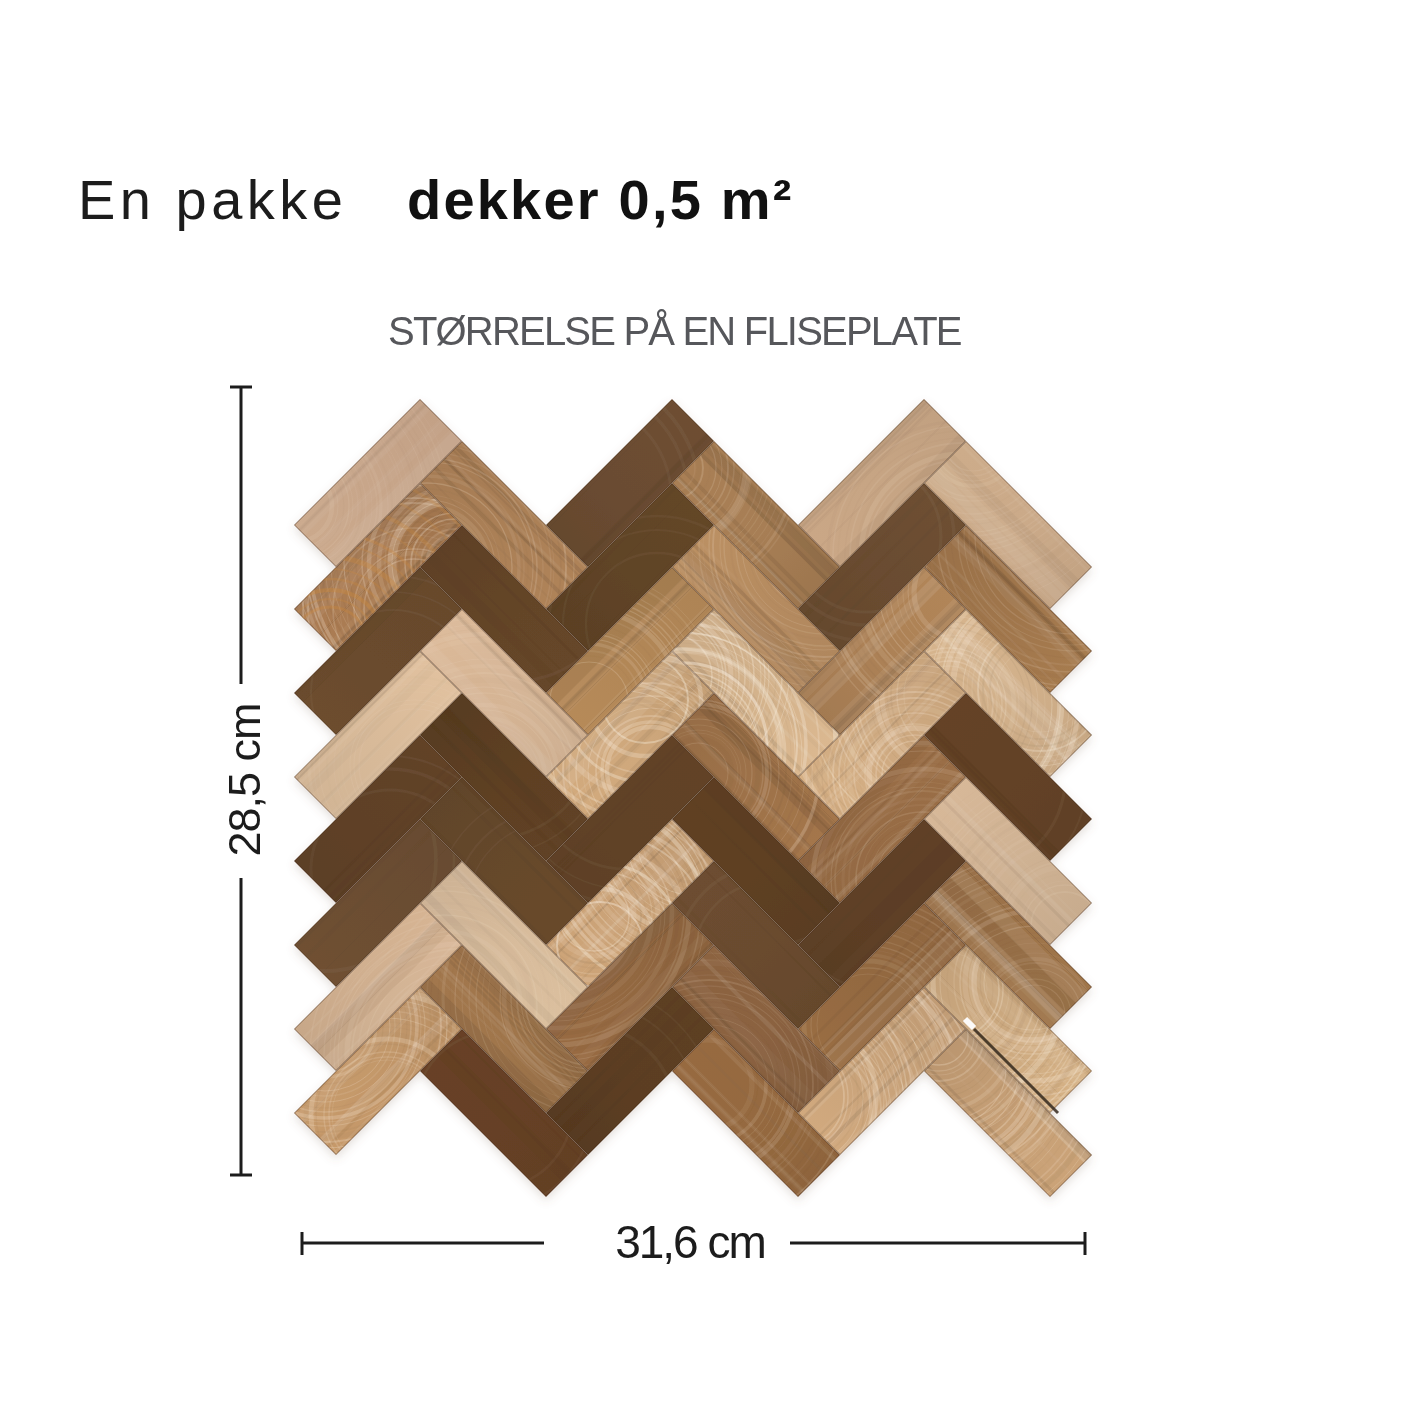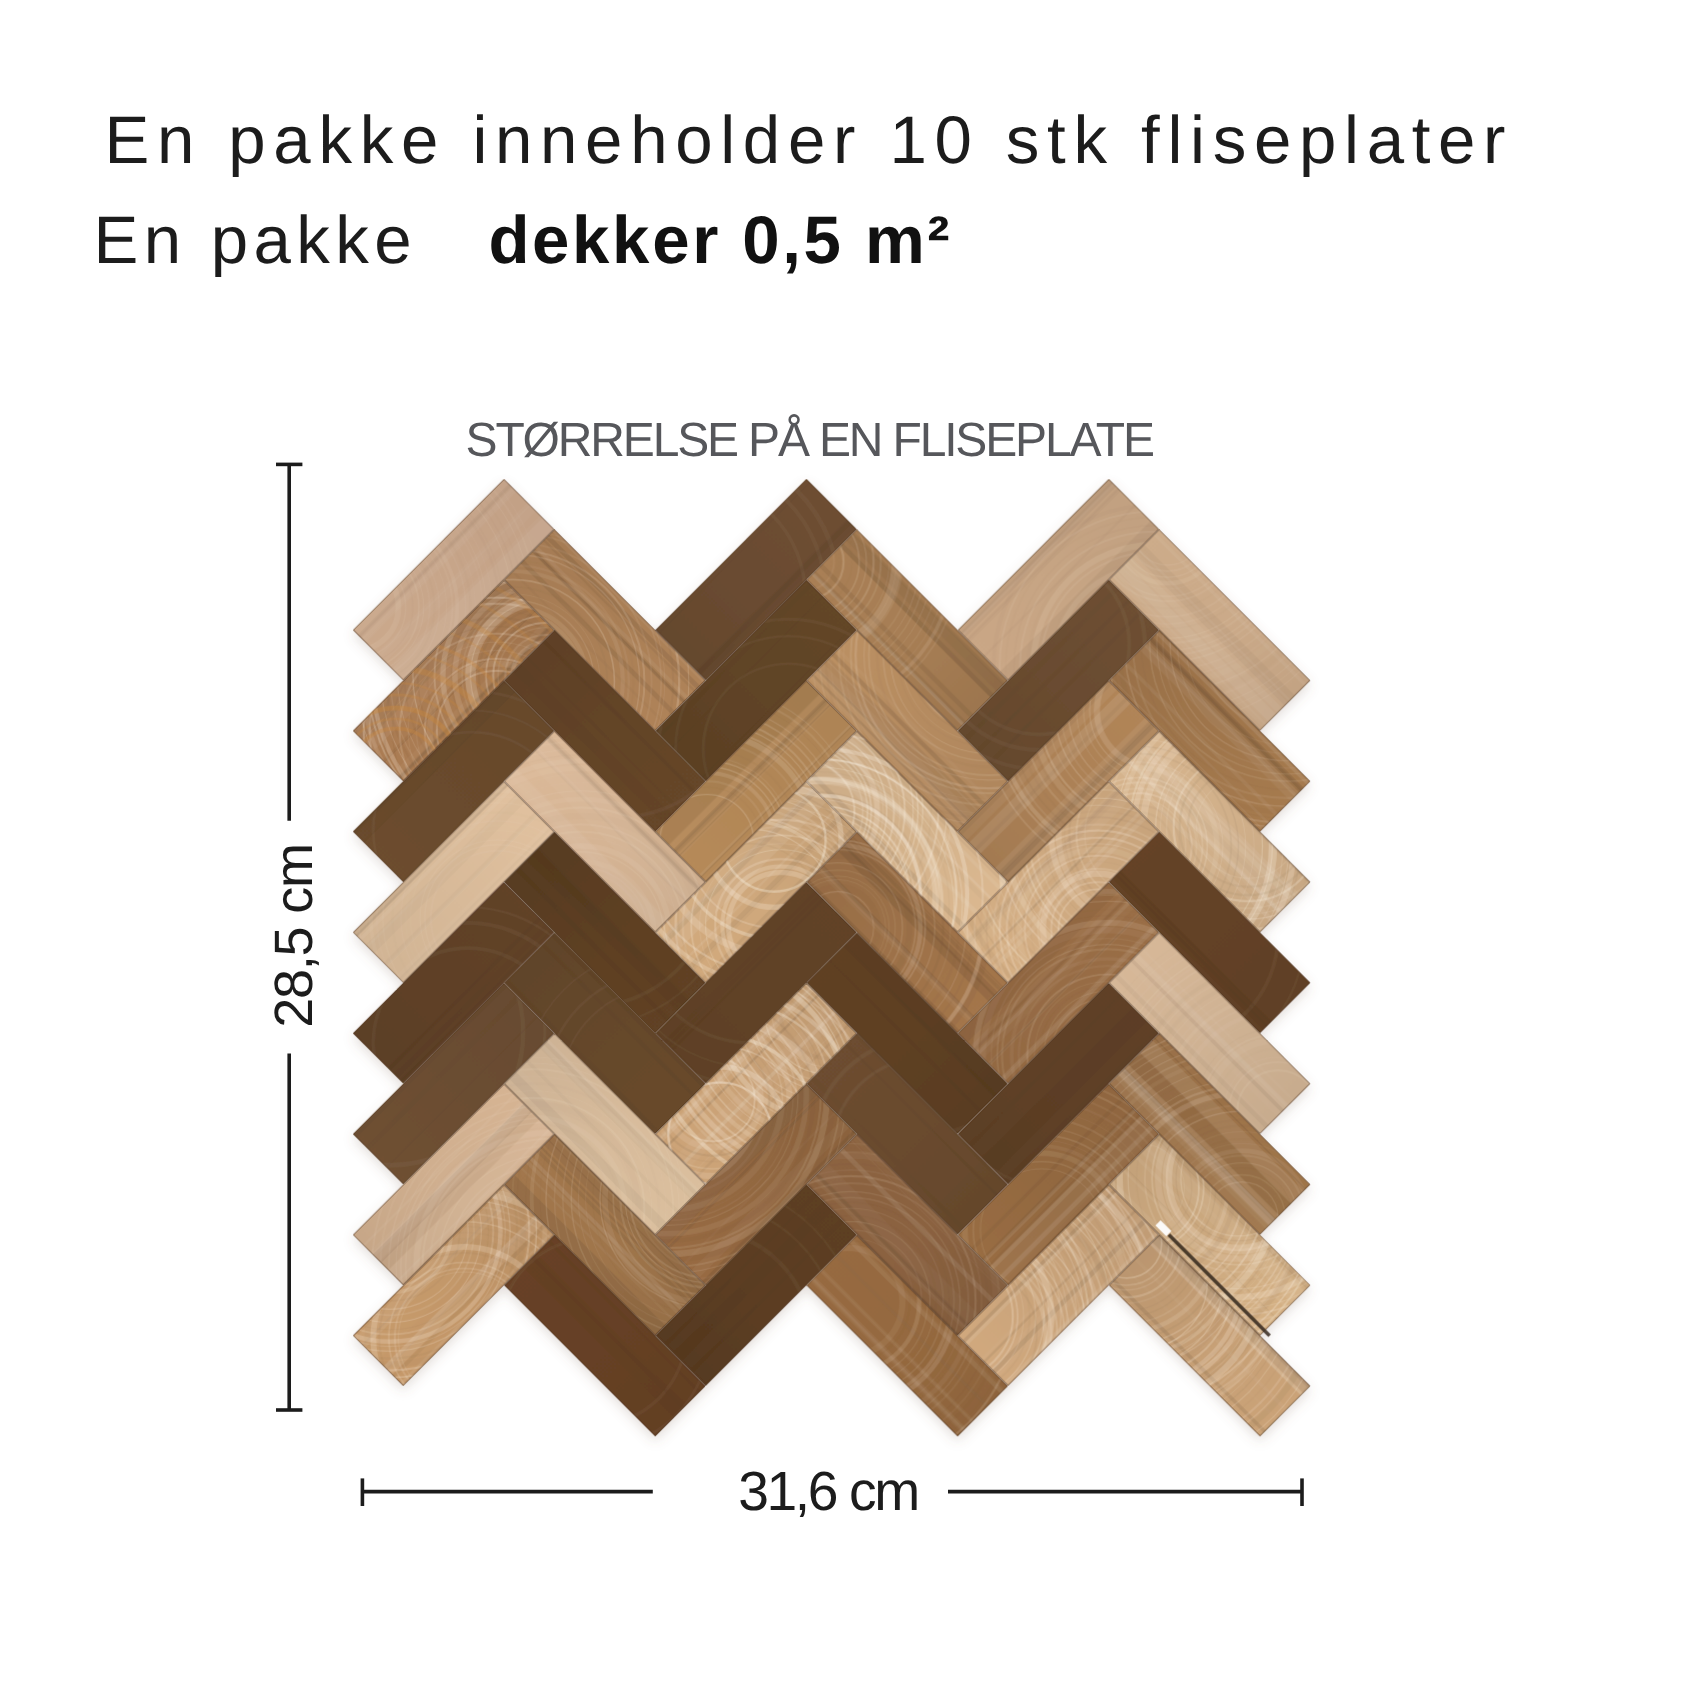--- a/index.html
+++ b/index.html
@@ -1,24 +1,23 @@
 <!DOCTYPE html>
 <html><head><meta charset="utf-8"><style>
 html,body{margin:0;padding:0;width:1406px;height:1406px;background:#ffffff;
 font-family:"Liberation Sans",sans-serif;}
 #page{position:relative;width:1406px;height:1406px;overflow:hidden;}
 .h1{position:absolute;left:87px;top:84px;font-size:56px;color:#1c1c1c;letter-spacing:6.4px;white-space:nowrap;}
 .h2r{position:absolute;left:78px;top:167px;font-size:56px;color:#1c1c1c;letter-spacing:4.5px;white-space:nowrap;}
 .h2b{position:absolute;left:407px;top:167px;font-size:56px;color:#111;letter-spacing:2.2px;font-weight:bold;white-space:nowrap;}
-.sub{position:absolute;left:388px;top:309px;font-size:40px;color:#56575b;letter-spacing:-1.8px;white-space:nowrap;margin-top:36px;}
+.sub{position:absolute;left:388px;top:309px;font-size:40px;color:#56575b;letter-spacing:-1.8px;white-space:nowrap;}
 </style></head>
 <body>
 <div id="page">
 
-<div class="h1">En pakke inneholder 10 stk fliseplater</div>
 
 <div class="h2r">En pakke</div>
 
 <div class="h2b">dekker 0,5 m²</div>
 
 <div class="sub">STØRRELSE PÅ EN FLISEPLATE</div>
 
 <svg width="1406" height="1406" viewBox="0 0 1406 1406" style="position:absolute;left:0;top:0">
 <defs>
 <linearGradient id="g1" gradientUnits="userSpaceOnUse" x1="441.0" y1="420.0" x2="315.0" y2="546.0">

